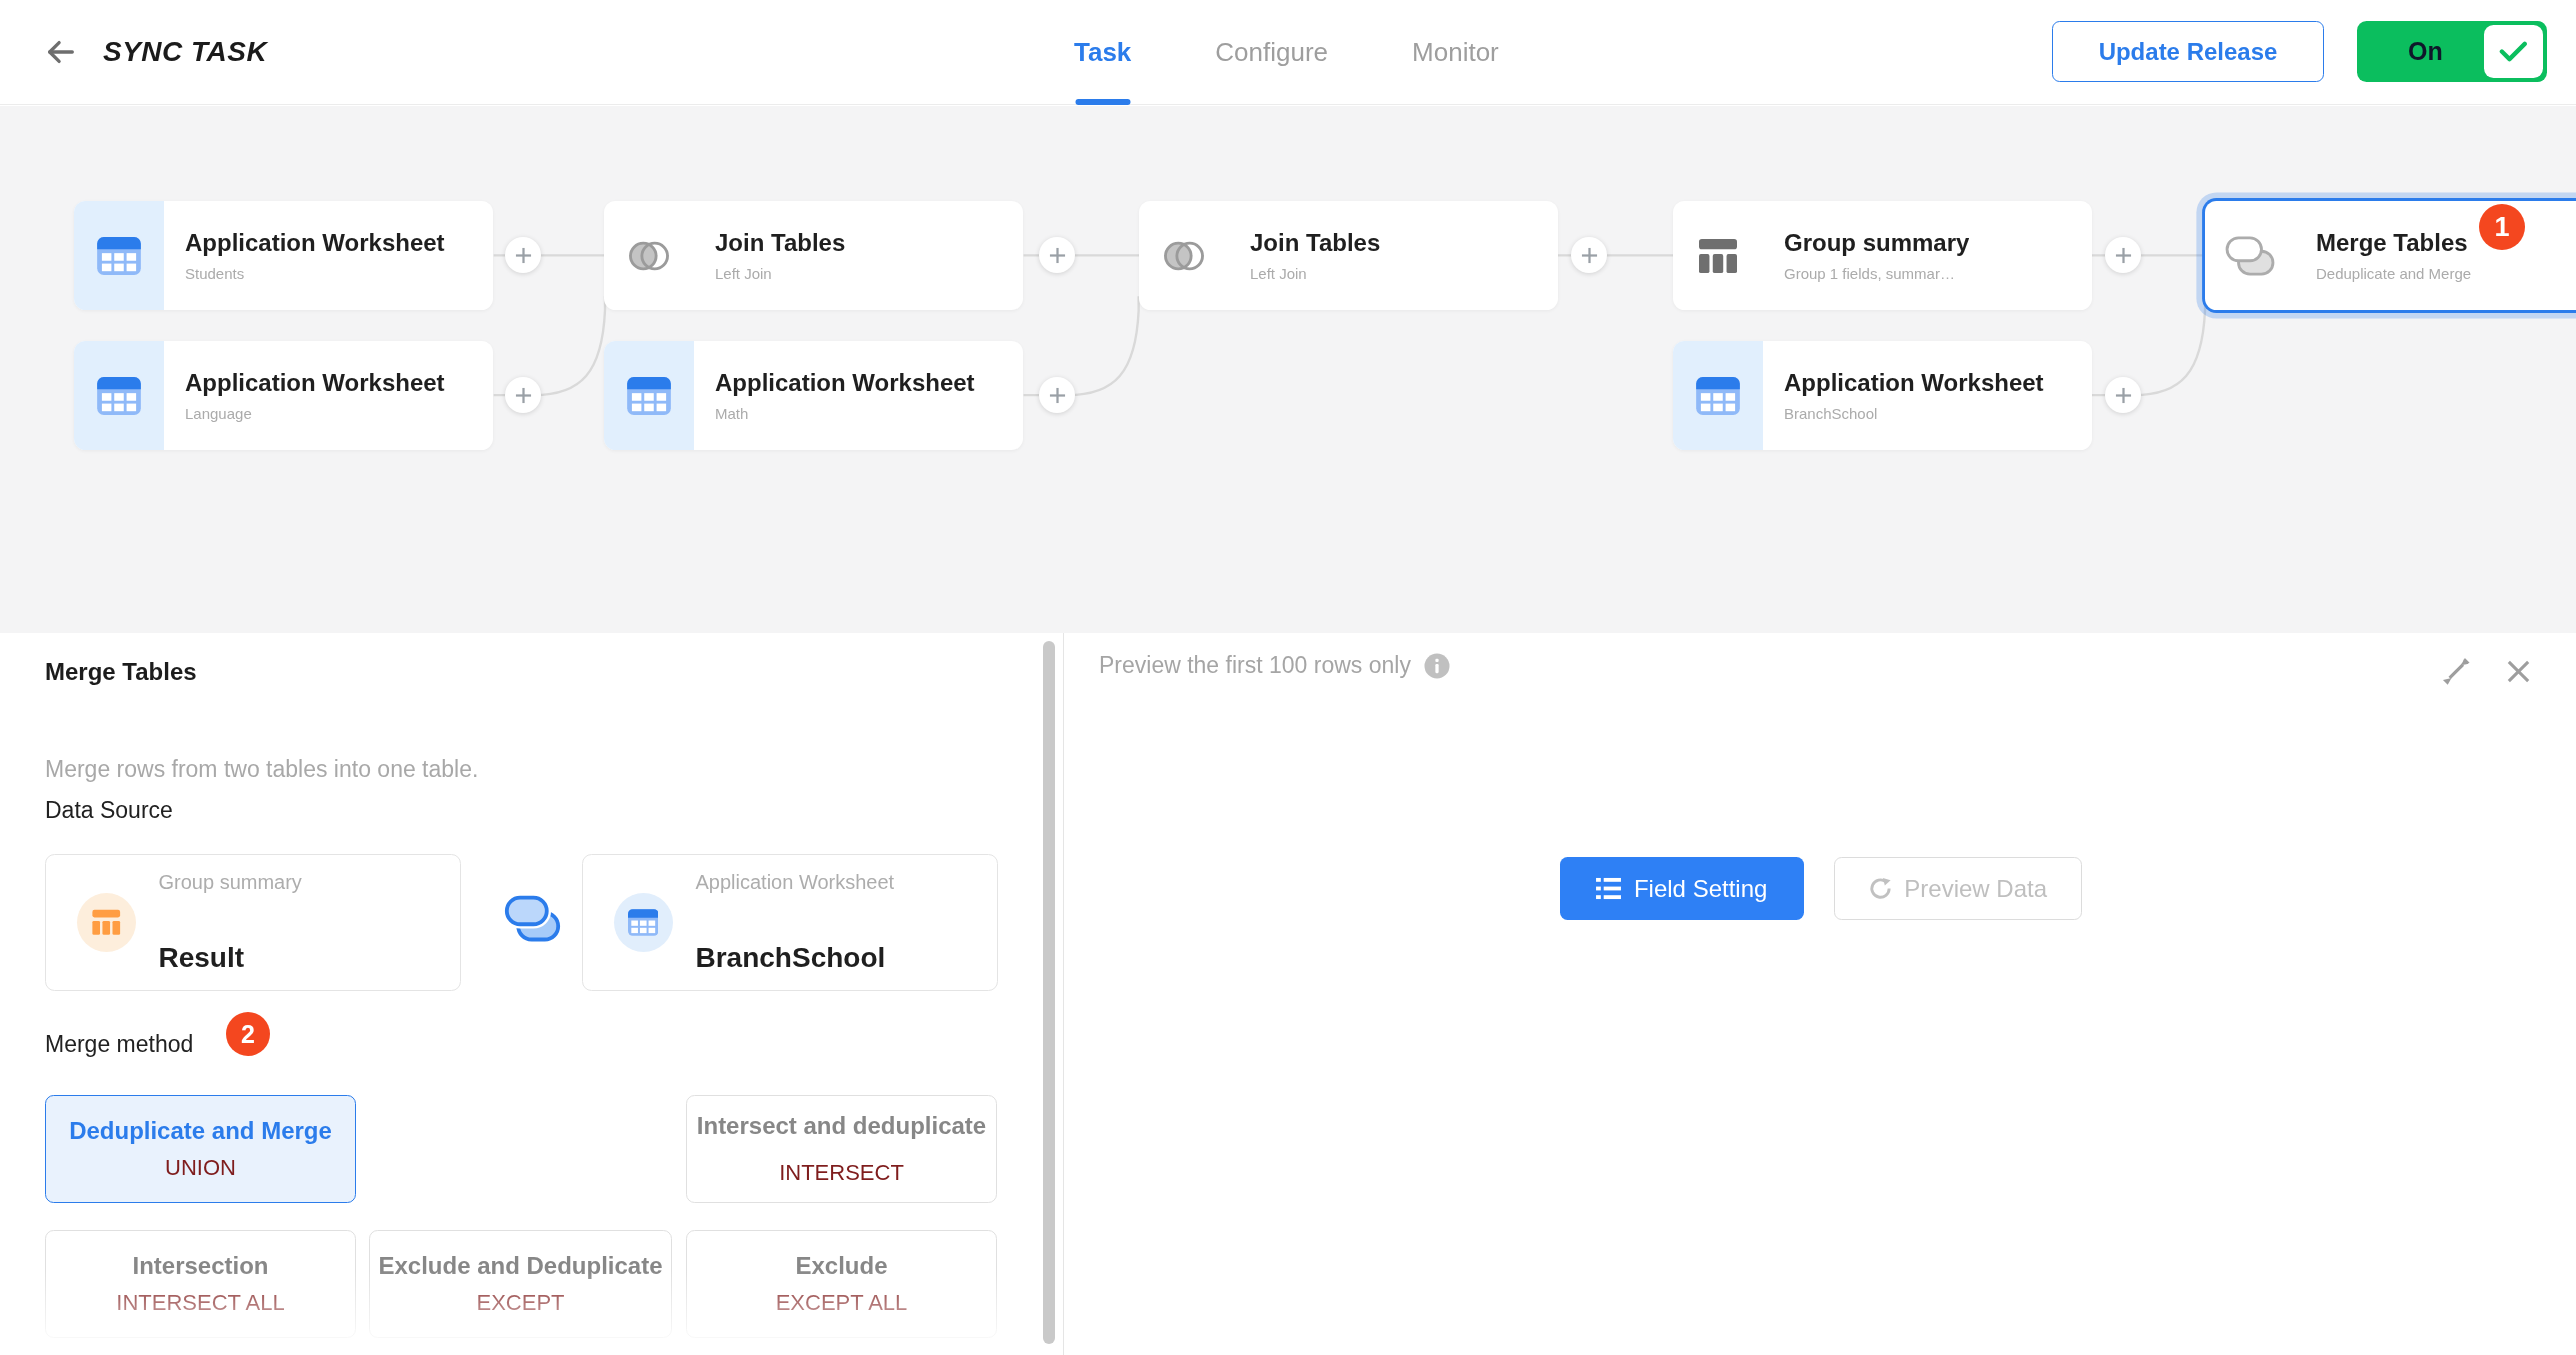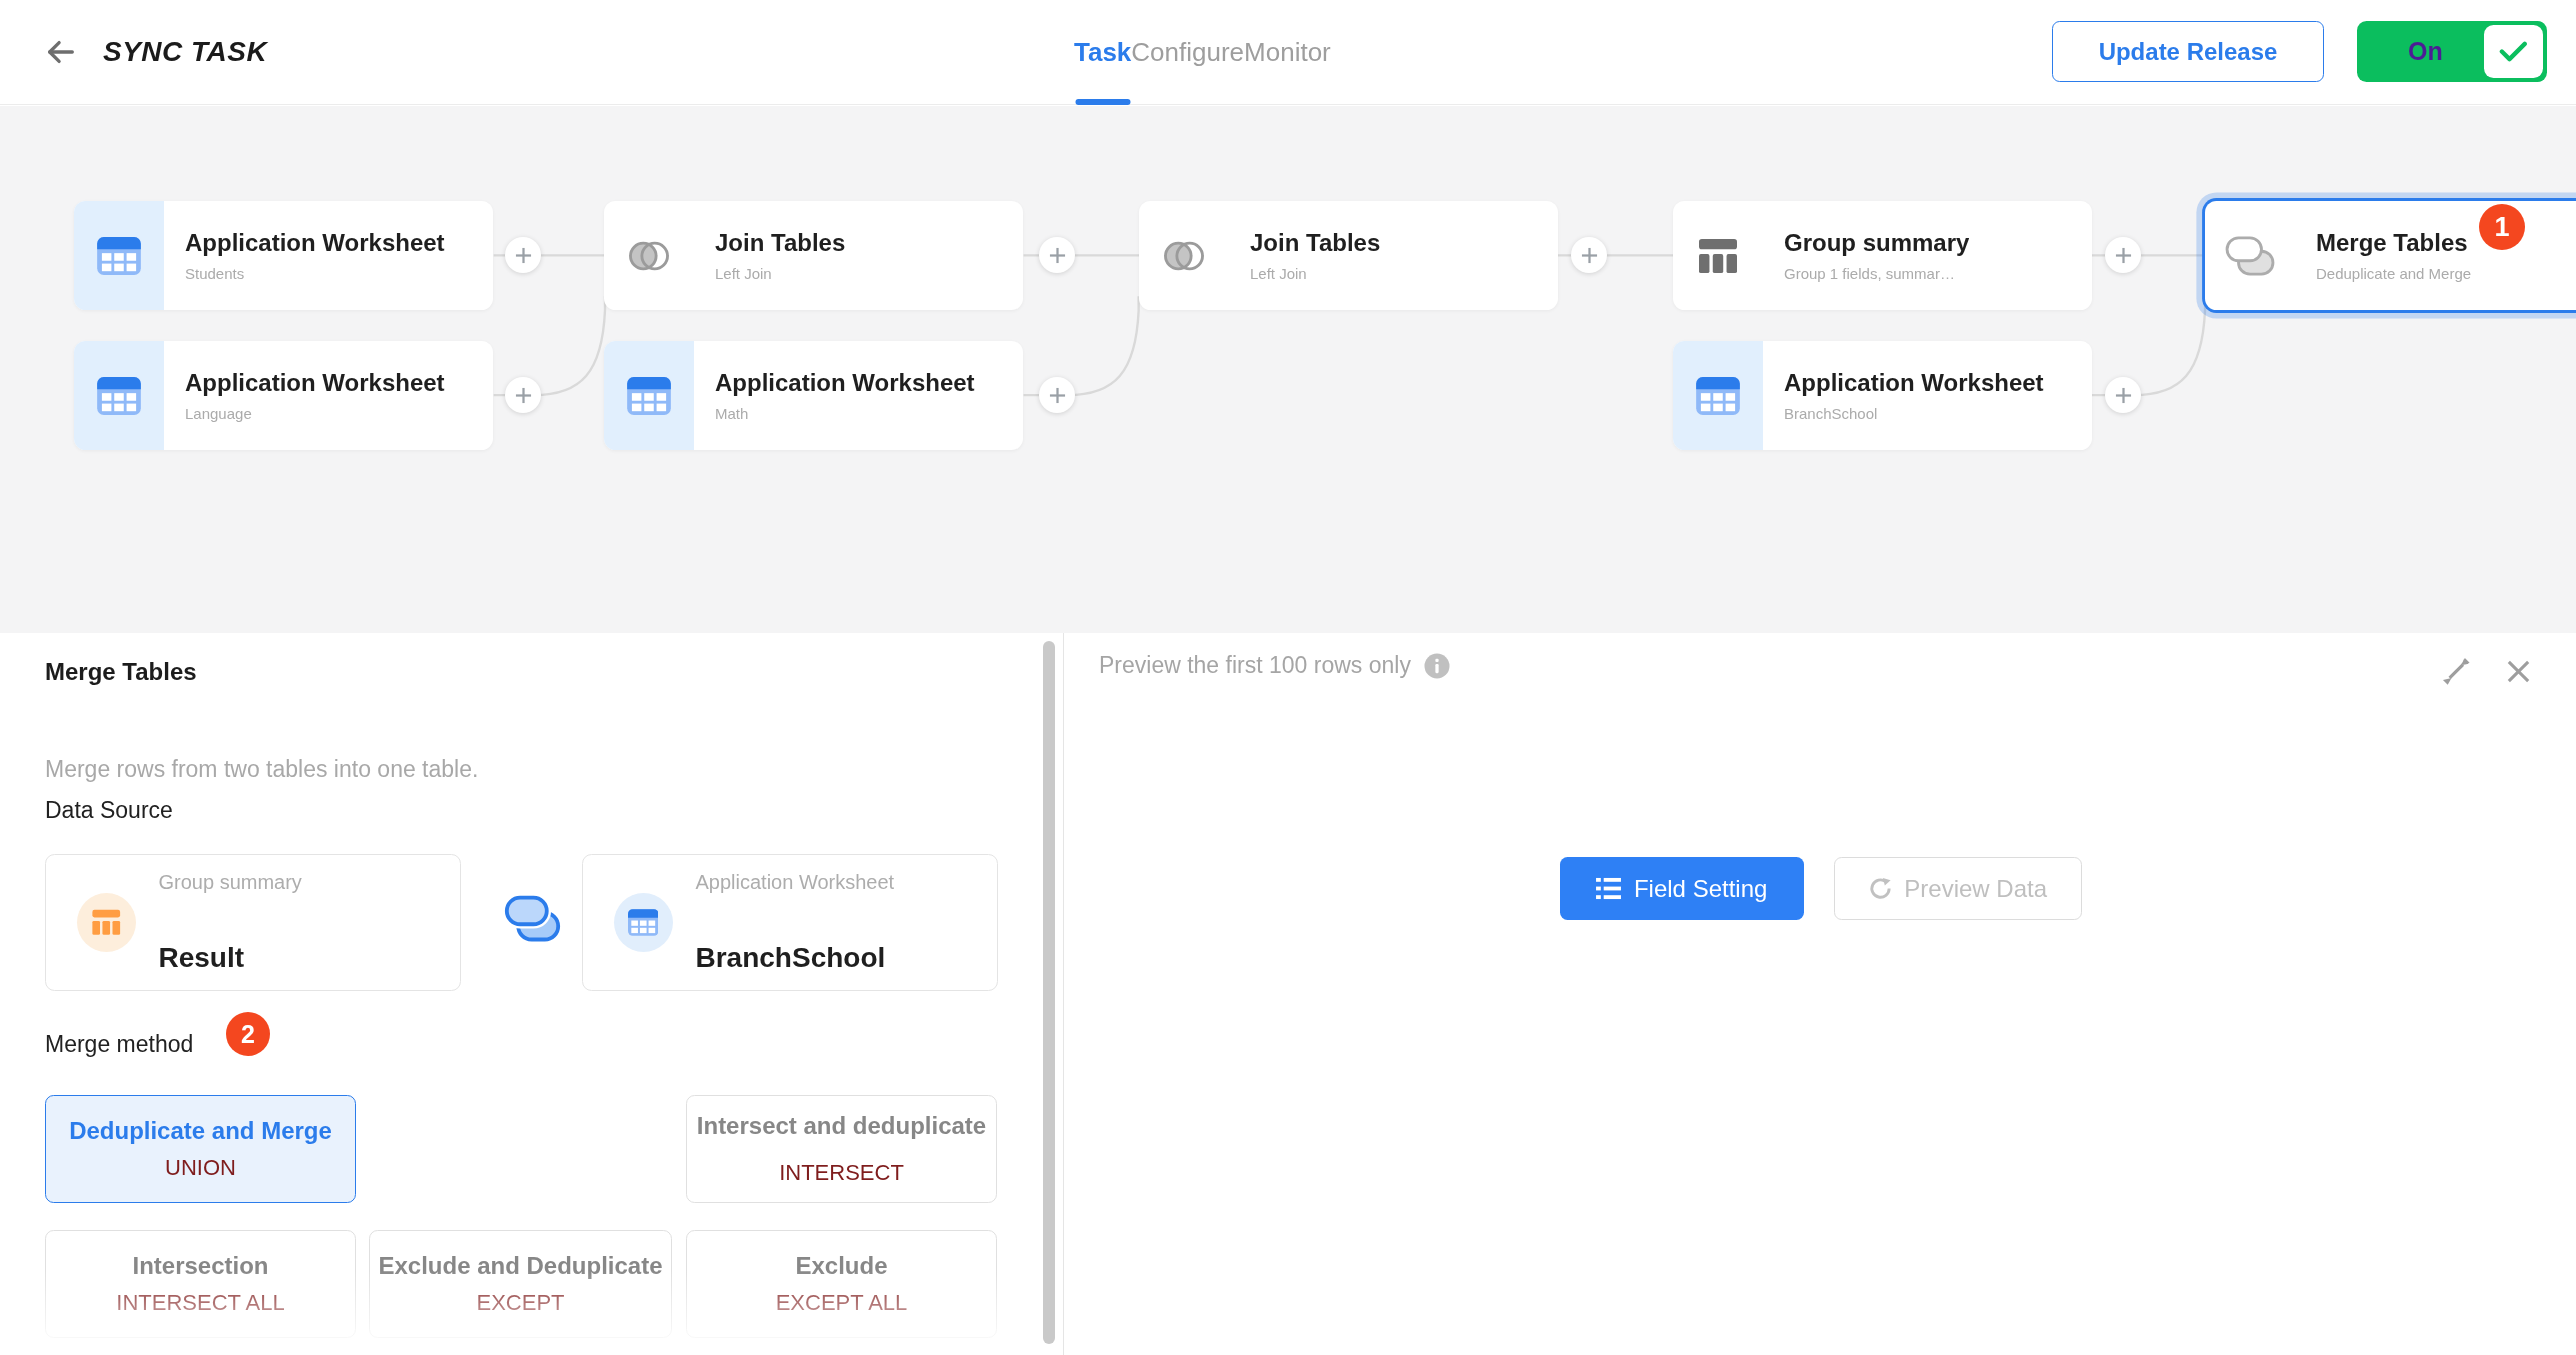--- a/index.html
+++ b/index.html
@@ -3,27 +3,27 @@
 <meta charset="utf-8">
 <style>
   * { margin:0; padding:0; box-sizing:border-box; }
   html,body { width:2576px; height:1356px; font-family:"Liberation Sans", sans-serif; background:#fff; }
   .app { position:relative; width:2576px; height:1356px; overflow:hidden; background:#fff; }
 
   
   .header { position:absolute; left:0; top:0; width:2576px; height:105px; background:#fff; border-bottom:1px solid #ECECEC; z-index:5; }
   .back-btn { position:absolute; left:42px; top:36px; width:38px; height:32px; cursor:pointer; }
   .app-title { position:absolute; left:103px; top:36px; font-size:28px; font-weight:700; color:#1b1b1b; letter-spacing:0.5px;font-style:italic; }
-  .tabs { position:absolute; left:1074px; top:0; height:105px; display:flex; align-items:center; }
+  .tabs { position:absolute; left:1074px; top:0; height:105px; display:flex; align-items:center; gap:84px; }
   .tab { font-size:26px; color:#9E9E9E; cursor:pointer; position:relative; height:105px; display:flex; align-items:center; }
   .tab.active { color:#2B7CEB; font-weight:700; }
   .tab.active::after { content:""; position:absolute; left:50%; transform:translateX(-50%); bottom:0; width:55px; height:5.7px; border-radius:2.9px; background:#2B7CEB; }
   .update-release { position:absolute; left:2052px; top:21px; width:272px; height:61px; border:1.9px solid #2B7CEB; border-radius:7.6px; background:#fff; color:#2B7CEB; font-size:24px; font-weight:700; display:flex; align-items:center; justify-content:center; cursor:pointer; }
   .toggle { position:absolute; left:2357px; top:21px; width:190px; height:61px; background:#0BBE5E; border-radius:9.5px; cursor:pointer; }
-  .toggle-label { position:absolute; left:51px; top:0; height:61px; display:flex; align-items:center; color:#4c1d95; font-size:25px; font-weight:700; }
+  .toggle-label { position:absolute; left:51px; top:0; height:61px; display:flex; align-items:center; color:#0f172a; font-size:25px; font-weight:700; }
   .toggle-knob { position:absolute; right:3.8px; top:3.8px; width:59px; height:53px; background:#fff; border-radius:9.5px; display:flex; align-items:center; justify-content:center; }
 
   
   .canvas { position:absolute; left:0; top:106px; width:2576px; height:527px; background:#F4F4F5; overflow:hidden; }
   .wires { position:absolute; left:0; top:0; width:2576px; height:527px; }
   .node { position:absolute; width:419px; height:109px; background:#fff; border-radius:11.4px; box-shadow:0 1px 3.8px rgba(0,0,0,0.05); display:flex; overflow:visible; cursor:pointer; }
   .node.selected { box-shadow:0 0 0 2.9px #2B7CEB, 0 0 0 8.6px rgba(43,124,235,0.25); }
   .node-iconwrap { width:90px; height:109px; border-radius:11.4px 0 0 11.4px; display:flex; align-items:center; justify-content:center; flex:0 0 auto; }
   .node-iconwrap.tint { background:#E1EFFD; }
   .node-text { display:flex; flex-direction:column; justify-content:center; gap:8.6px; padding-left:21px; overflow:hidden; }

